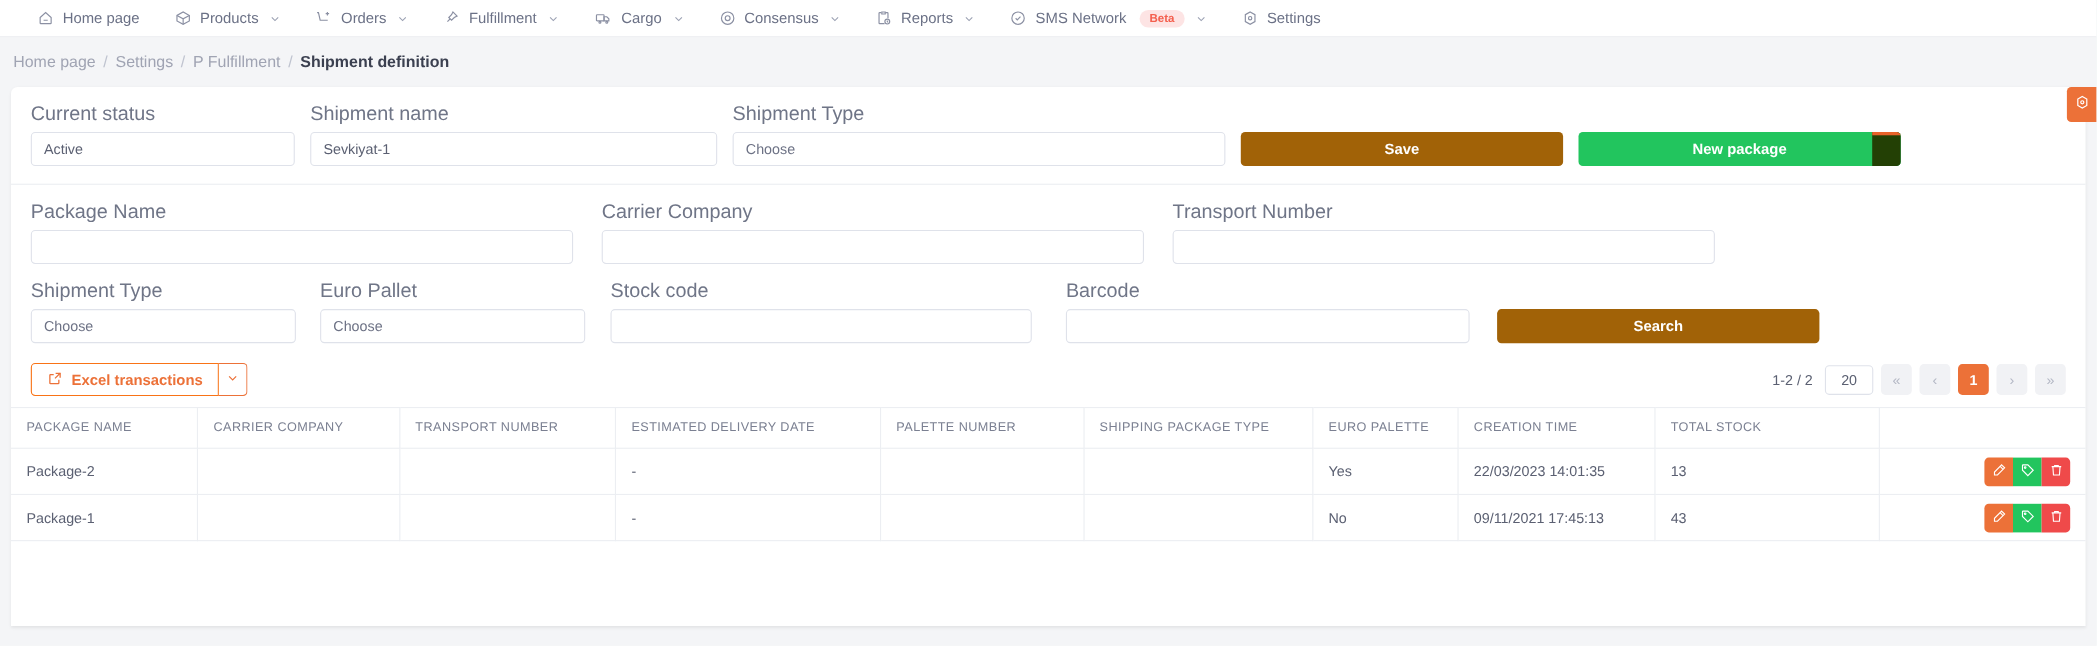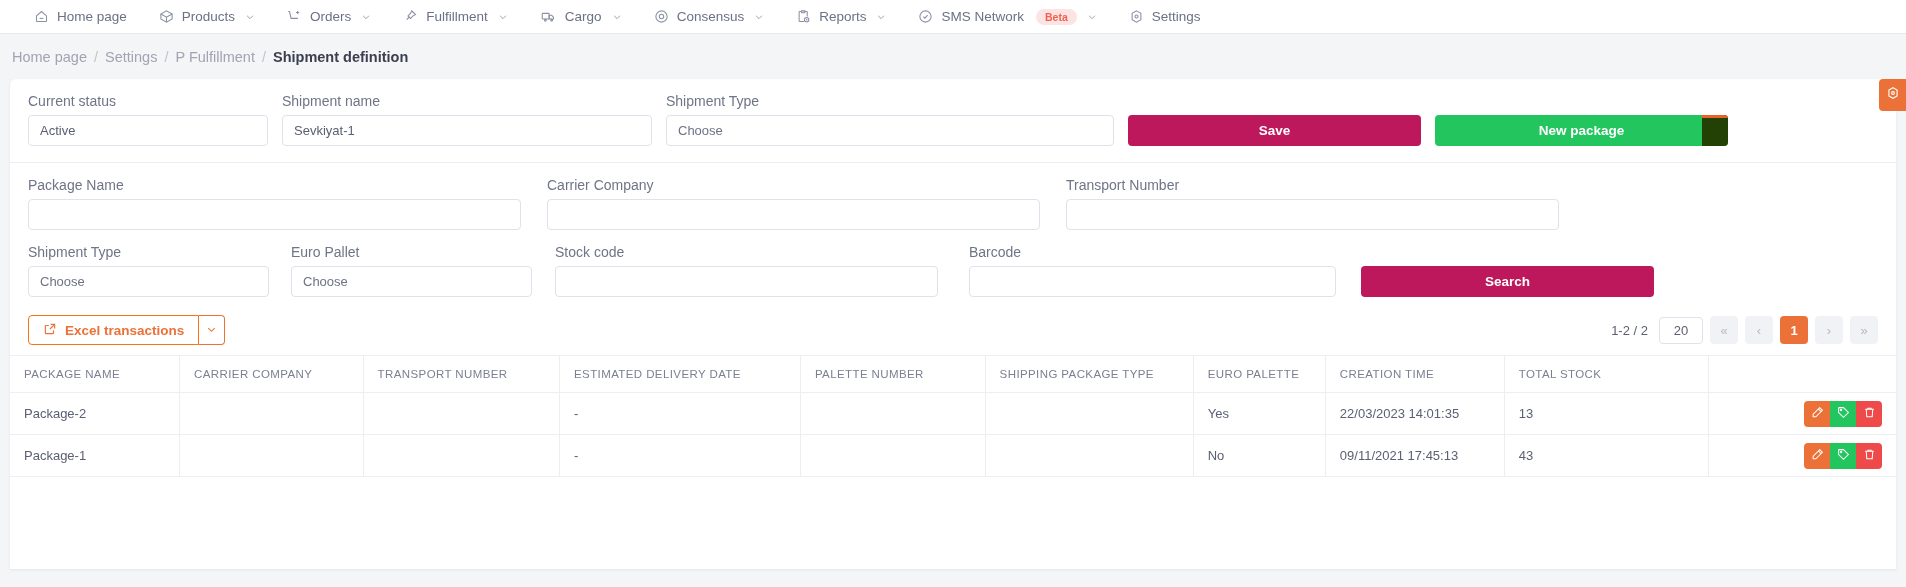--- a/index.html
+++ b/index.html
@@ -70,21 +70,21 @@
 
   .row1 {
     display: flex;
     align-items: flex-end;
     gap: 14px;
     padding: 14px 18px 16px 18px;
     border-bottom: 1px solid #eceef2;
   }
   .fg { display: flex; flex-direction: column; }
   .fg label {
-    font-size: 14px;
+    font-size: 18px;
     color: #6f7587;
     margin-bottom: 6px;
     display: block;
   }
   .inp {
     height: 31px;
     border: 1px solid #dfe2ea;
     border-radius: 4px;
     background: #fff;
     font-size: 13px;
@@ -104,21 +104,21 @@
     border-radius: 4px;
     color: #fff;
     font-size: 13.5px;
     font-weight: 700;
     cursor: pointer;
     font-family: "Liberation Sans", sans-serif;
     display: flex;
     align-items: center;
     justify-content: center;
   }
-  .btn-orange { background: #be185d; }
+  .btn-orange { background: #a16207; }
   .btn-green  { background: #22c55e; position: relative; overflow: hidden; }
   .green-tail {
     position: absolute;
     right: 0; top: 0; bottom: 0;
     width: 26px;
     background: #234005;
     border-top: 3px solid #e8622a;
   }
 
   .row2 {

